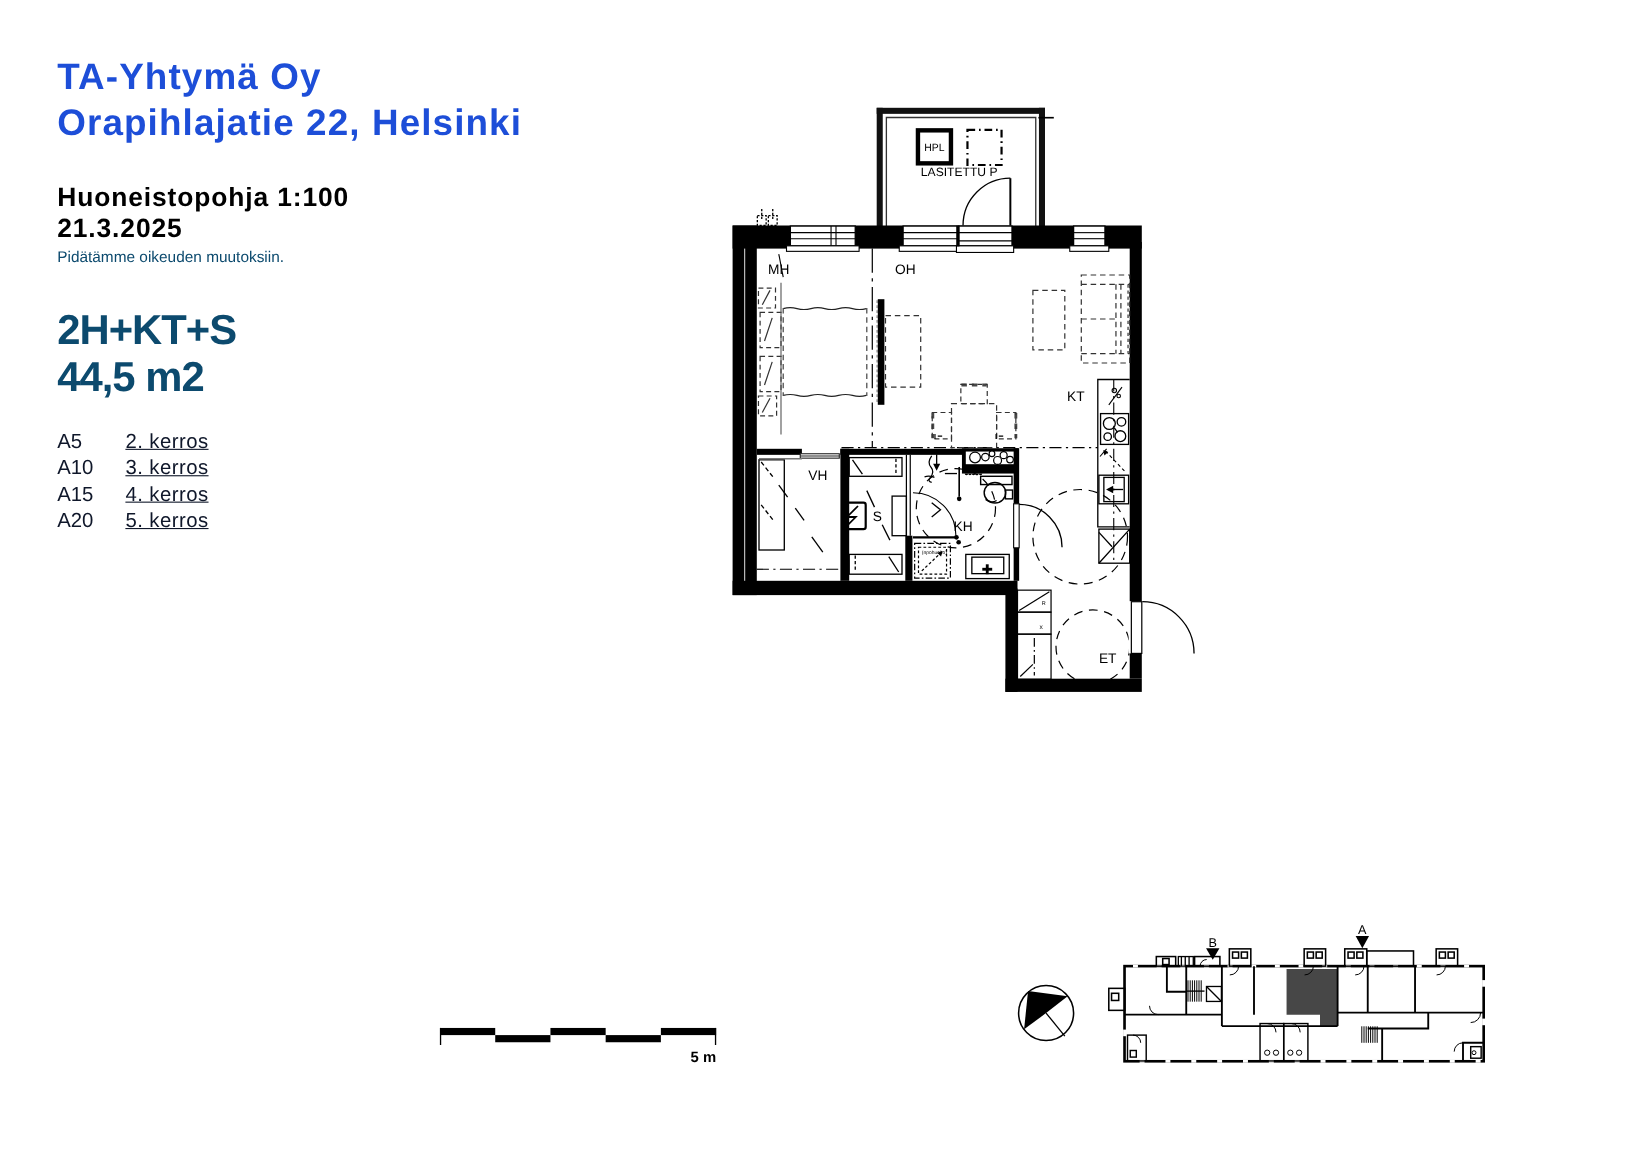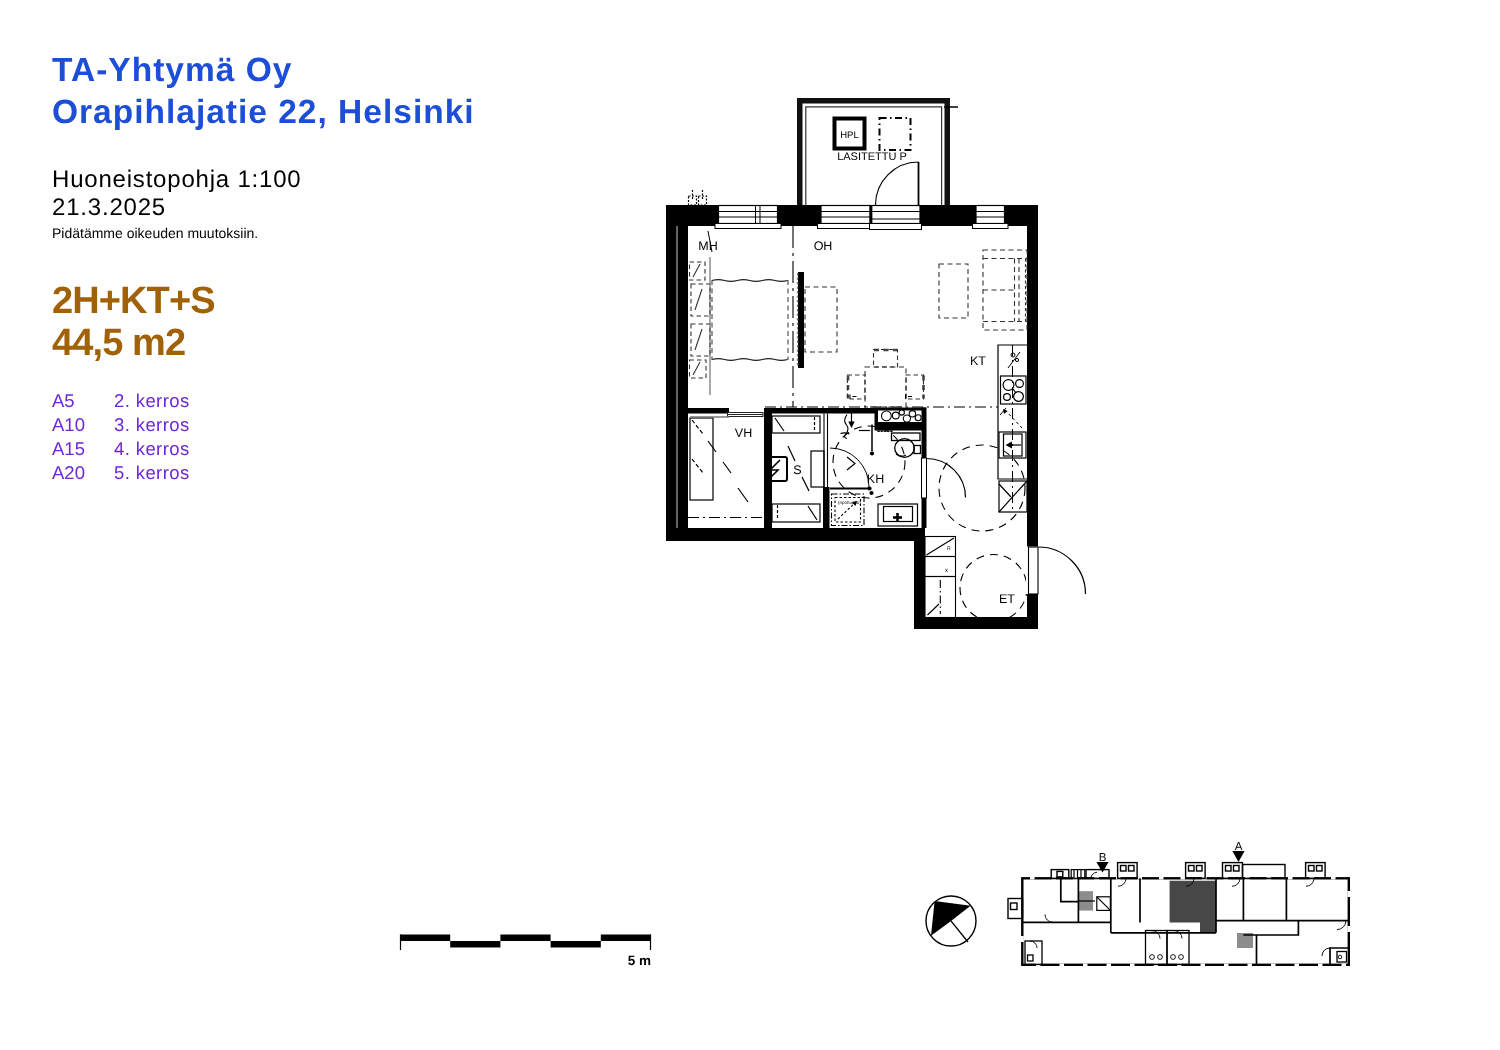--- a/index.html
+++ b/index.html
@@ -1,23 +1,23 @@
 <!DOCTYPE html>
 <html><head>
 <meta charset="utf-8">
 <style>
   html,body{margin:0;padding:0;background:#fff;}
   *{-webkit-font-smoothing:antialiased;text-rendering:geometricPrecision;}
   body{width:1500px;height:1050px;position:relative;font-family:"Liberation Sans",sans-serif;overflow:hidden;}
   .abs{position:absolute;}
   #title{left:52px;top:50px;font-size:33.5px;font-weight:bold;color:#1d4ed8;line-height:42px;letter-spacing:1px;}
-  #sub{left:52px;top:166px;font-size:24px;color:#000;line-height:27.5px;letter-spacing:0.8px;}
-  #fine{left:52px;top:224.5px;font-size:14px;line-height:16px;color:#000000;}
-  #apt{left:52px;top:280px;font-size:38px;font-weight:bold;color:#a16207;line-height:42px;letter-spacing:-0.9px;}
-  #lst{left:52px;top:389px;font-size:18.5px;color:#6d28d9;line-height:24px;letter-spacing:0.4px;}
+  #sub{left:52px;top:166px;font-size:24px;color:#000;line-height:27.5px;letter-spacing:0.8px;font-weight:bold;}
+  #fine{left:52px;top:224.5px;font-size:14px;line-height:16px;color:#0c4a6e;}
+  #apt{left:52px;top:280px;font-size:38px;font-weight:bold;color:#0c4a6e;line-height:42px;letter-spacing:-0.9px;}
+  #lst{left:52px;top:389px;font-size:18.5px;color:#0f172a;line-height:24px;letter-spacing:0.4px;text-decoration:underline;}
   #lst .c2{display:inline-block;width:62px;letter-spacing:0;}
 </style>
 </head>
 <body>
 
 <div class="abs" id="title">TA-Yhtymä Oy<br>Orapihlajatie 22, Helsinki</div>
 
 <div class="abs" id="sub">Huoneistopohja 1:100<br>21.3.2025</div>
 
 <div class="abs" id="fine">Pidätämme oikeuden muutoksiin.</div>

